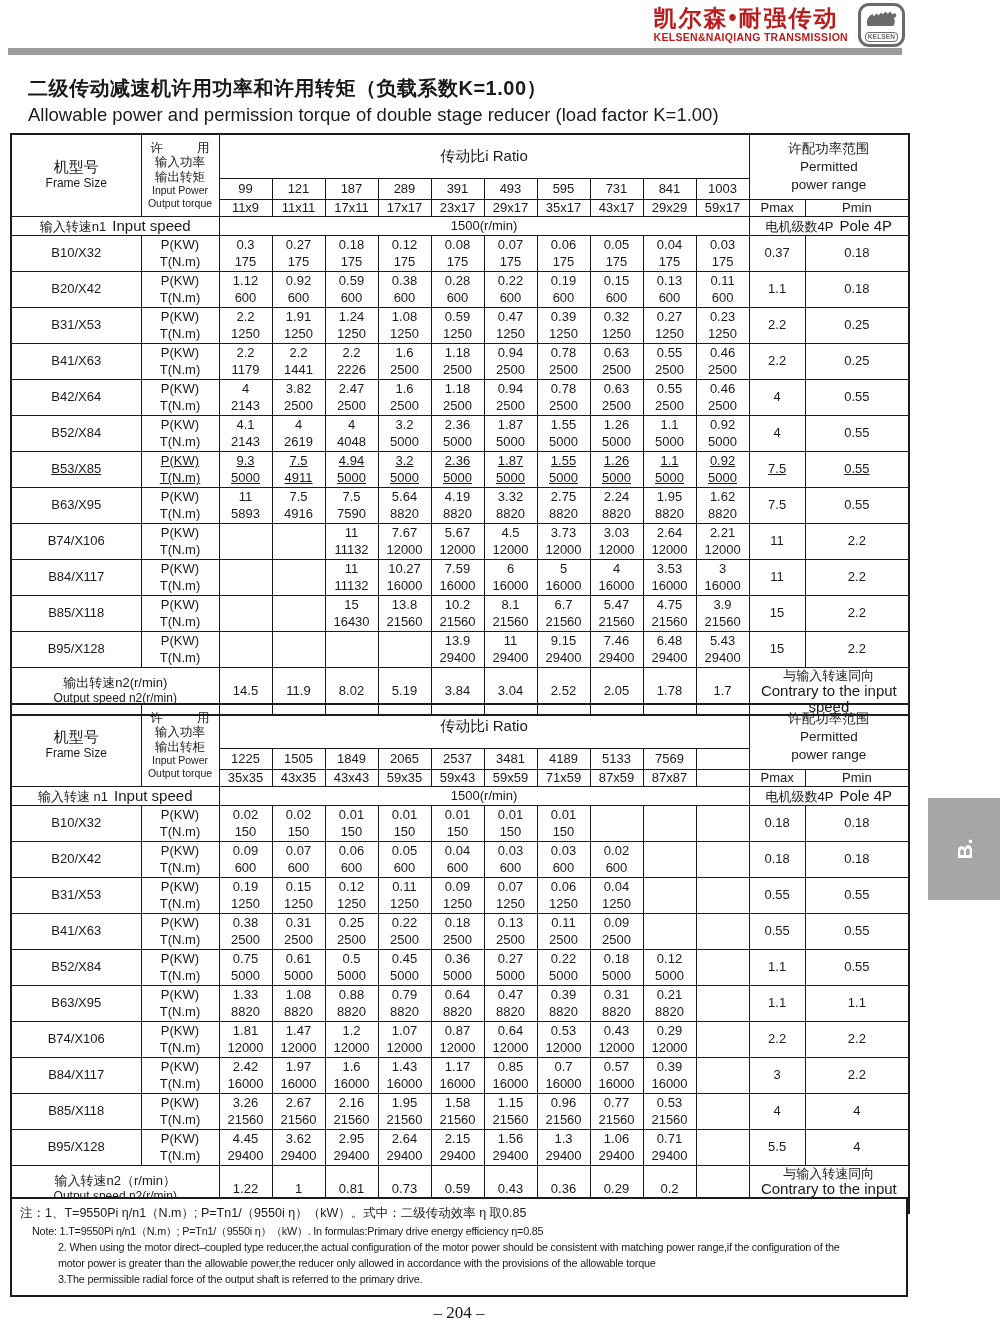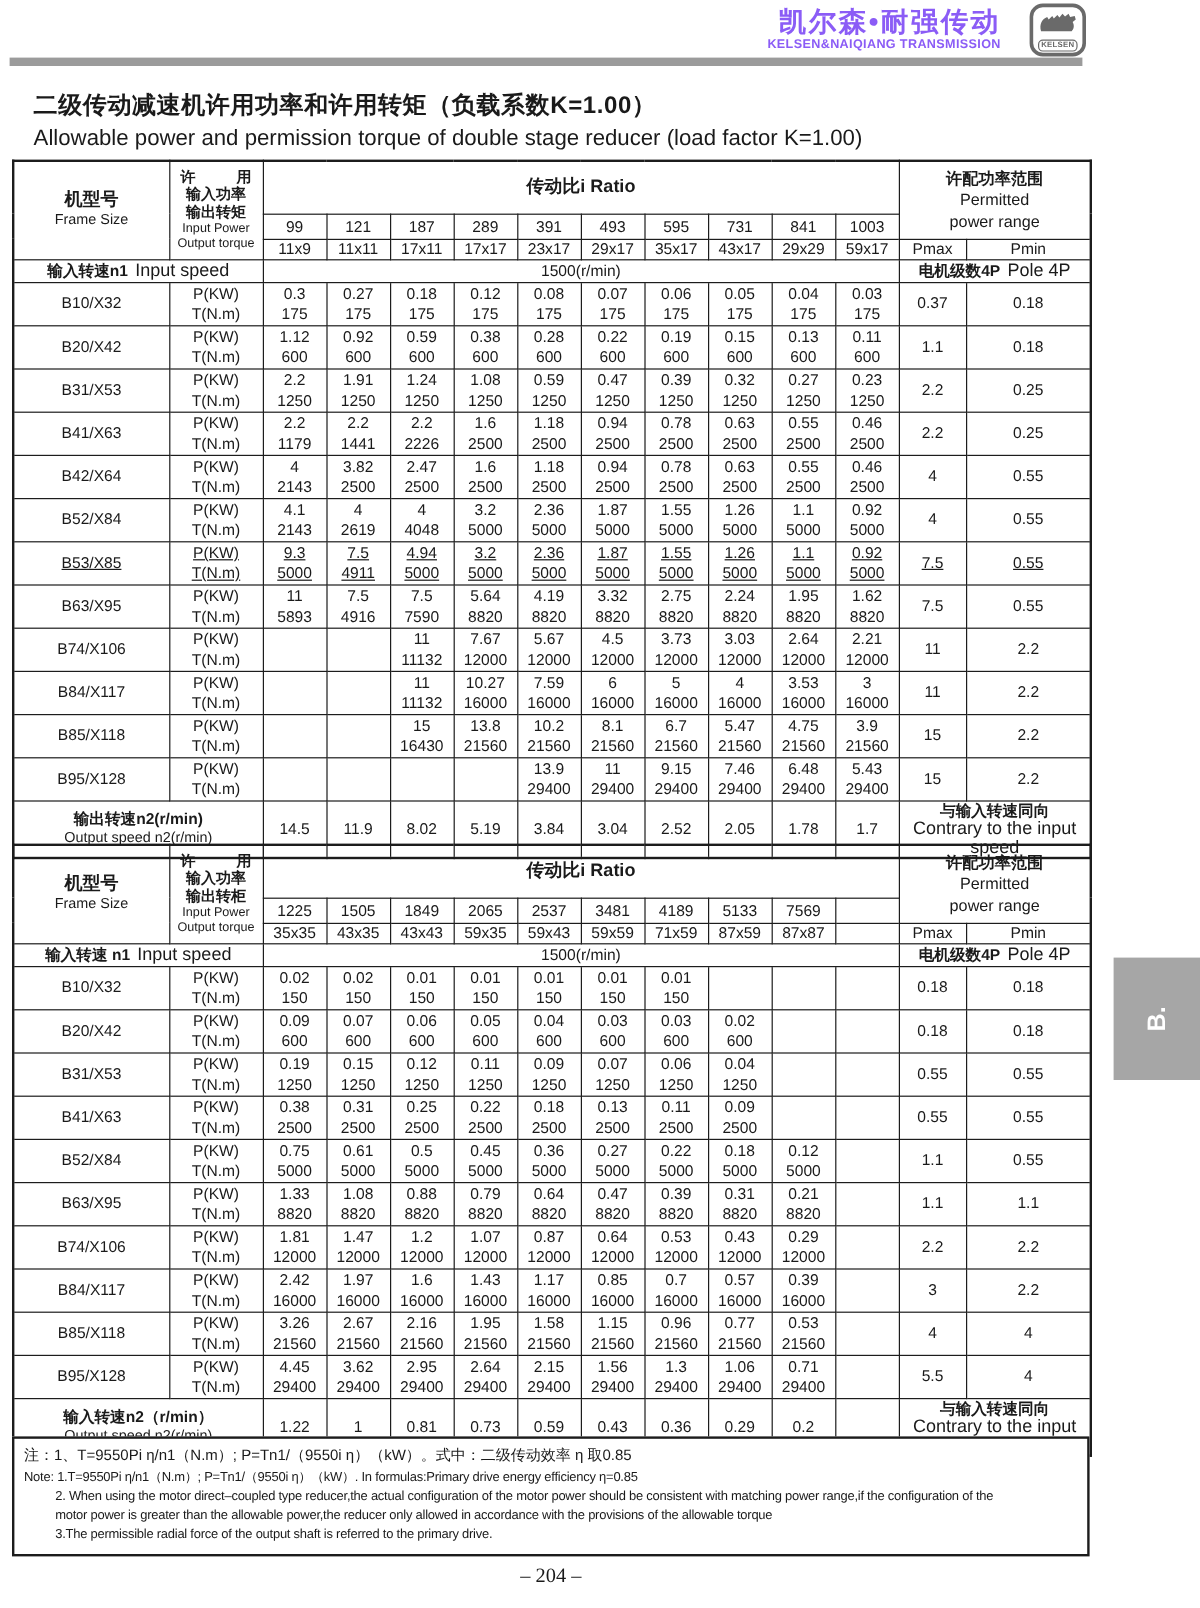--- a/index.html
+++ b/index.html
@@ -1,20 +1,20 @@
 <!DOCTYPE html>
 <html><head>
 <meta charset="utf-8">
 <style>
   html,body{margin:0;padding:0;}
   body{width:1000px;height:1340px;position:relative;background:#ffffff;
        font-family:"Liberation Sans","DejaVu Sans",sans-serif;color:#1a1a1a;overflow:hidden;}
 
   
-  #hdr-brand{position:absolute;top:5px;right:166px;text-align:right;color:#8b5cf6;}
+  #hdr-brand{position:absolute;top:5px;right:152px;text-align:left;color:#b91c1c;}
   .brand-zh{font-size:23px;font-weight:bold;letter-spacing:2px;line-height:26px;}
   .brand-en{font-size:10.5px;font-weight:bold;letter-spacing:0.3px;line-height:13px;}
   #logo{position:absolute;top:3px;right:95px;width:47px;height:44px;border:3px solid #6a6a6a;
         border-radius:11px;box-sizing:border-box;display:flex;flex-direction:column;
         align-items:center;justify-content:center;background:#fff;}
   #logo .kelsen-tag{font-size:6.5px;font-weight:bold;color:#6a6a6a;border:1px solid #6a6a6a;
         border-radius:4px;padding:0 2px;margin-top:1px;letter-spacing:0.2px;line-height:8px;}
   #divider{position:absolute;left:8px;top:48px;width:894px;height:7px;background:#9b9b9b;}
 
   
@@ -24,41 +24,41 @@
 
   
   #table1-mount{position:absolute;left:10px;top:133px;}
   #table2-mount{position:absolute;left:10px;top:703px;}
   table{border-collapse:collapse;table-layout:fixed;width:898px;border:2.5px solid #1c1c1c;}
   td{border:1.5px solid #1c1c1c;text-align:center;vertical-align:middle;padding:0;
      font-size:13px;line-height:1.2;overflow:hidden;}
   .l{display:block;}
   .num{font-size:13px;}
   .fs14{font-size:13px;}
-  .zh-b{font-weight:bold;}
+  .zh-b{font-weight:normal;}
   .en11{font-size:15px;}
   .en12{font-size:12px;}
   .mr4{margin-right:6px;}
   td[data-name="frame-size-header"] .l{line-height:17px;}
   td[data-name="frame-size-header"] .zh-b{font-size:15px;}
   td[data-name="input-power-header"] .l{line-height:14.5px;font-size:12.5px;}
   td[data-name="input-power-header"] .en11{font-size:10.5px;line-height:13px;}
   .jl{text-align-last:justify;padding:0 9px;}
   td[data-name="ratio-header"]{font-size:15px;}
   td[data-name="permitted-range-header"] .l{line-height:18px;}
   td[data-name="permitted-range-header"] .zh-b{font-size:13.5px;}
   td[data-name="permitted-range-header"] .en13{font-size:13.5px;}
   td[data-name="pt-value-cell"] .l, td[data-name="pt-label-cell"] .l{line-height:17px;}
   td[data-name="output-speed-row-label"] .l, td[data-name="direction-cell"] .l{line-height:15.5px;}
 
   
   #notes{position:absolute;left:10px;top:1197px;width:898px;box-sizing:border-box;
          border:2px solid #1c1c1c;padding:5px 8px 8px;background:#fff;}
   .note-zh{font-size:12.5px;line-height:19px;white-space:nowrap;}
-  .note-en{font-size:10.8px;line-height:16px;letter-spacing:-0.2px;white-space:nowrap;}
+  .note-en{font-size:10.8px;line-height:16px;letter-spacing:-0.2px;white-space:nowrap;margin-left:12px;}
   .ind1{padding-left:26px;}
   .ind2{padding-left:40px;}
 
   #page-number{position:absolute;left:10px;top:1303px;width:898px;text-align:center;
                font-family:"Liberation Serif","DejaVu Serif",serif;font-size:17px;}
 
   
   #side-tab{position:absolute;left:928px;top:798px;width:72px;height:102px;background:#a6a6a6;
             display:flex;align-items:center;justify-content:center;}
   #side-tab .tab-text{transform:rotate(-90deg);color:#ffffff;font-size:21px;font-weight:bold;}

